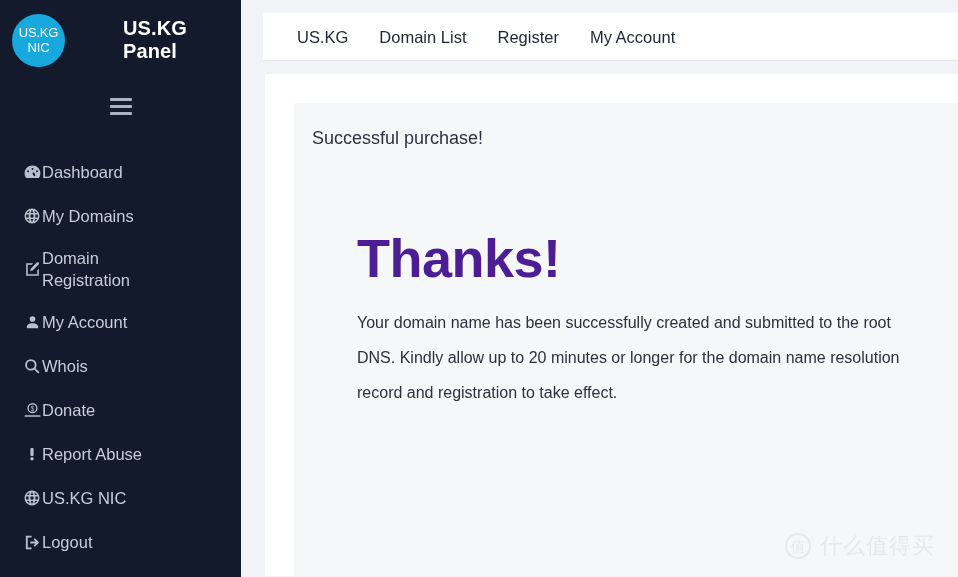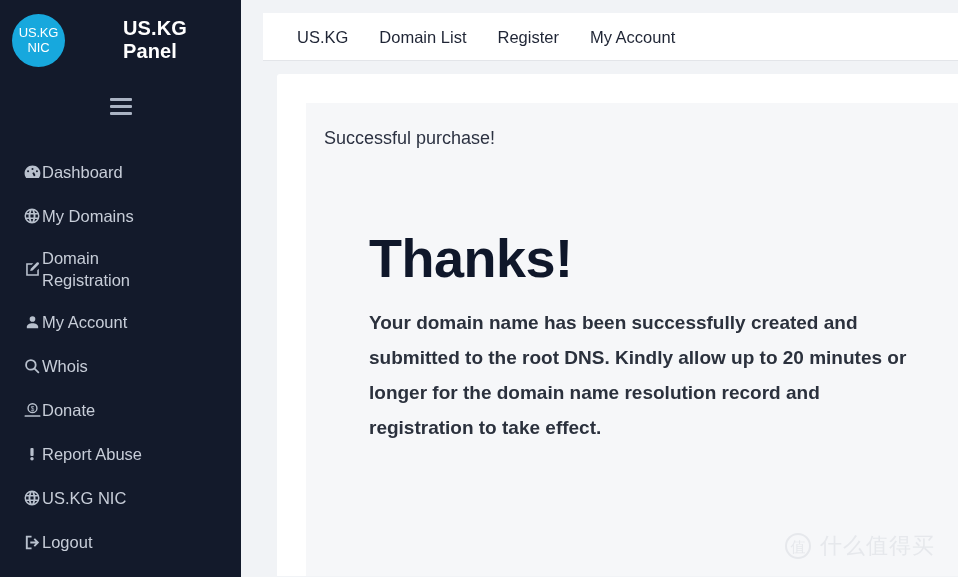--- a/index.html
+++ b/index.html
@@ -140,21 +140,21 @@
 
   .content-wrap {
     margin-left: 22px;
     height: calc(577px - 13px - 49px);
     background: #f1f3f6;
     padding-top: 13px;
     overflow: hidden;
   }
   .card {
     background: #ffffff;
-    margin-left: 14px;
+    margin-left: 2px;
     height: 100%;
     border-radius: 3px 0 0 0;
     padding: 29px 0 0 29px;
     overflow: hidden;
   }
   .panel {
     background: #f6f7f9;
     height: 100%;
     padding: 22px 30px 0 18px;
     overflow: hidden;
@@ -162,31 +162,31 @@
   .panel-heading {
     font-size: 18px;
     color: #2c3242;
     line-height: 26px;
     margin-bottom: 10px;
   }
   .thanks-block { padding: 66px 0 0 45px; }
   .thanks-title {
     font-size: 54px;
     font-weight: bold;
-    color: #0f172a;
+    color: #4c1d95;
     letter-spacing: -0.5px;
     line-height: 62px;
     margin-bottom: 16px;
   }
   .thanks-body {
-    font-size: 19px;
+    font-size: 16px;
     color: #2b313d;
     line-height: 35px;
     max-width: 545px;
-    font-weight: 700;
+    font-weight: 400;
   }
 
   
   .watermark {
     position: absolute;
     right: 23px;
     bottom: 18px;
     display: flex;
     align-items: center;
     gap: 9px;

